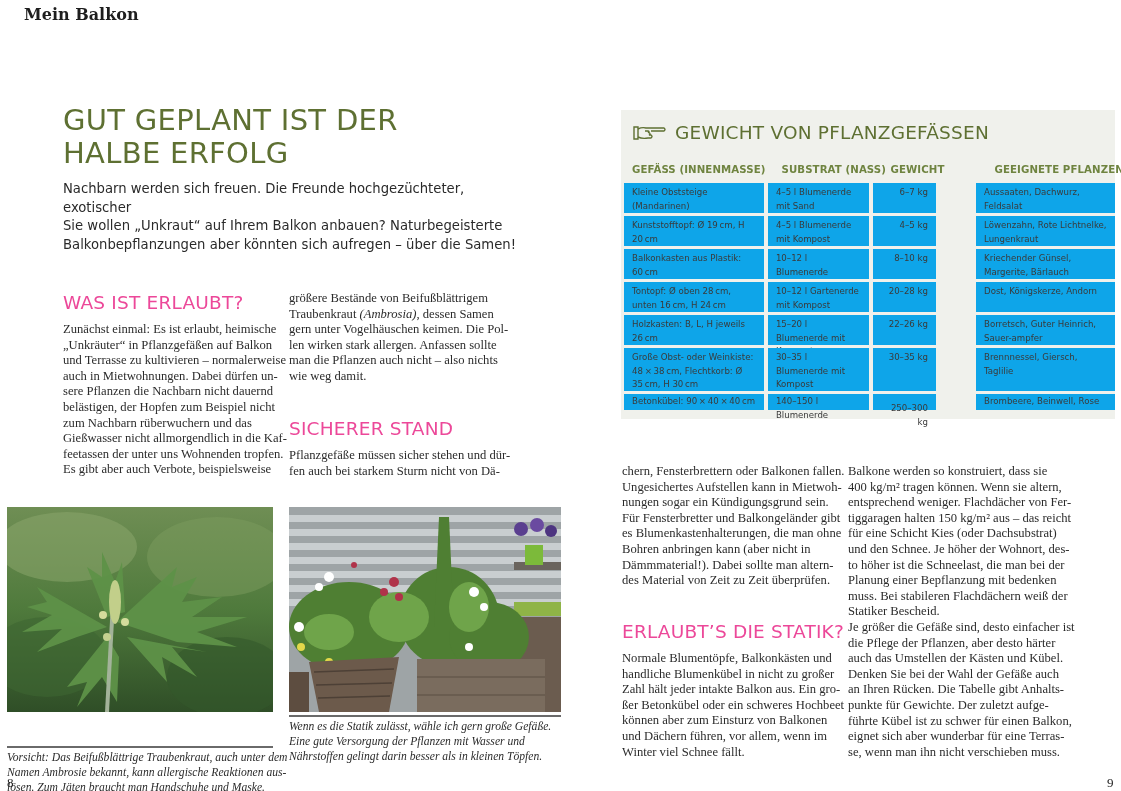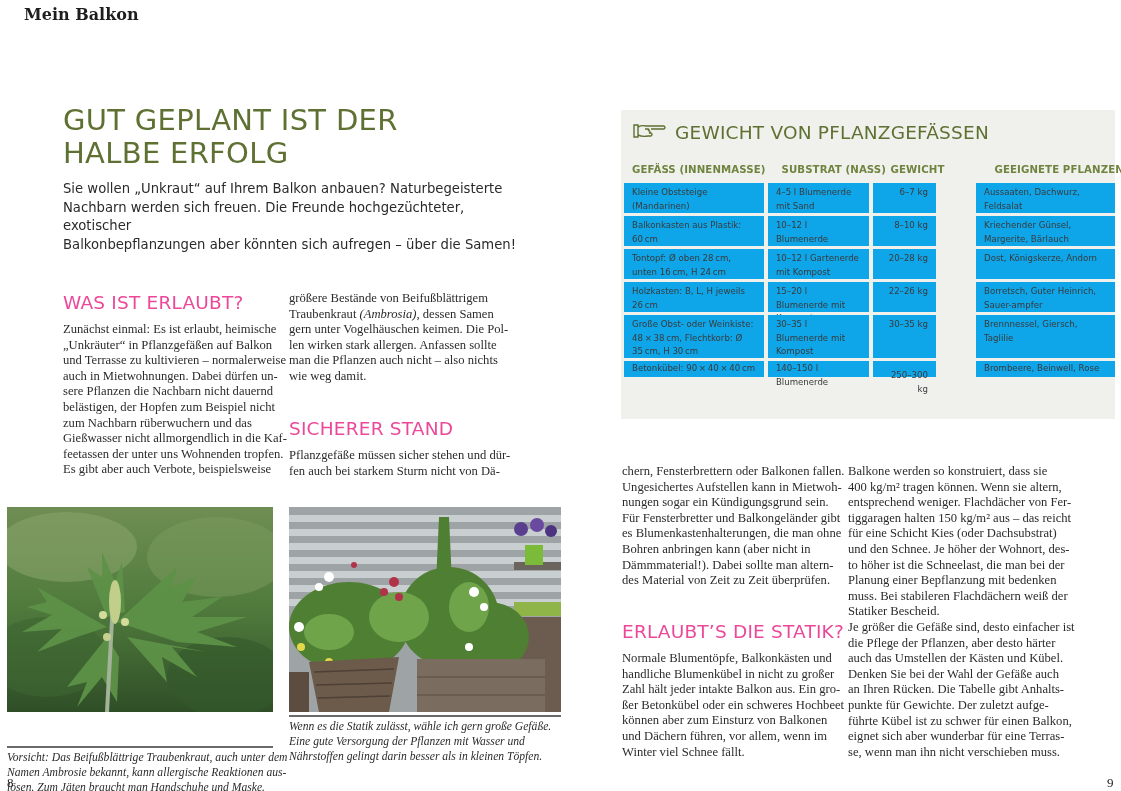--- a/index.html
+++ b/index.html
@@ -18,21 +18,21 @@
   .body-text .line { display: block; white-space: nowrap; }
   .body-text i { font-style: italic; }
 
   .photo { overflow: hidden; }
   .photo svg { display: block; }
   .caption { font-family: "Liberation Serif", serif; font-style: italic; font-size: 11.6px; line-height: 15px; color: #2b2b2b; border-top: 2px solid #6a6a6a; padding-top: 2px; }
   .caption .line { display: block; white-space: nowrap; }
 
   
   .panel { left: 621px; top: 110px; width: 494px; height: 309px; background: #f0f1ec; }
-  .panel-title { left: 12px; top: 12px; display: flex; align-items: flex-start; gap: 8px; }
+  .panel-title { left: 12px; top: 12px; display: flex; align-items: center; gap: 8px; }
   .panel-title .hand { width: 34px; height: 18px; }
   .panel-title .t { font-family: "DejaVu Sans", sans-serif; font-size: 18.5px; color: #5e7032; letter-spacing: 0.2px; white-space: nowrap; }
   .tbl { left: 0; top: 48px; width: 494px; }
   .thead { display: flex; height: 22px; align-items: center; }
   .th { font-family: "DejaVu Sans", sans-serif; font-weight: bold; font-size: 10.2px; color: #6f8440; letter-spacing: 0.1px; white-space: nowrap; }
   .trow { display: flex; margin-top: 3px; }
   .td { background: #0ea5e9; font-family: "DejaVu Sans", sans-serif; font-size: 8.6px; line-height: 13.6px; color: #3a3a3a; padding: 3px 8px 2px 8px; margin-right: 4px; }
   .td:last-child { margin-right: 0; }
   .c1 { width: 152px; margin-left: 3px; }
   .c2 { width: 109px; }
@@ -45,22 +45,22 @@
 <body>
 
 <div class="abs running-head">Mein Balkon</div>
 
 <div class="abs main-title">
   <div>GUT GEPLANT IST DER</div>
   <div>HALBE ERFOLG</div>
 </div>
 
 <div class="abs lead">
+  <div>Nachbarn werden sich freuen. Die Freunde hochgezüchteter, exotischer</div>
   <div>Sie wollen „Unkraut“ auf Ihrem Balkon anbauen? Naturbegeisterte</div>
-  <div>Nachbarn werden sich freuen. Die Freunde hochgezüchteter, exotischer</div>
   <div>Balkonbepflanzungen aber könnten sich aufregen – über die Samen!</div>
 </div>
 
 <div class="abs h2" style="left:63px; top:292px;">WAS IST ERLAUBT?</div>
 <div class="abs body-text" style="left:63px; top:322px; width:215px;">
   <span class="line">Zunächst einmal: Es ist erlaubt, heimische</span>
   <span class="line">„Unkräuter“ in Pflanzgefäßen auf Balkon</span>
   <span class="line">und Terrasse zu kultivieren – normalerweise</span>
   <span class="line">auch in Mietwohnungen. Dabei dürfen un-</span>
   <span class="line">sere Pflanzen die Nachbarn nicht dauernd</span>
@@ -210,20 +210,26 @@
       <div class="th c4">GEEIGNETE PFLANZEN</div>
     </div>
 
     <div class="trow">
       <div class="td c1" style="height:30px">Kleine Obststeige (Mandarinen)</div>
       <div class="td c2" style="height:30px">4–5 l Blumenerde mit Sand</div>
       <div class="td c3" style="height:30px">6–7 kg</div>
       <div class="td c4" style="height:30px">Aussaaten, Dachwurz, Feldsalat</div>
     </div>
     <div class="trow">
+      <div class="td c1" style="height:30px">Kunststofftopf: Ø 19 cm, H 20 cm</div>
+      <div class="td c2" style="height:30px">4–5 l Blumenerde mit Kompost</div>
+      <div class="td c3" style="height:30px">4–5 kg</div>
+      <div class="td c4" style="height:30px">Löwenzahn, Rote Lichtnelke, Lungenkraut</div>
+    </div>
+    <div class="trow">
       <div class="td c1" style="height:30px">Balkonkasten aus Plastik: 60 cm</div>
       <div class="td c2" style="height:30px">10–12 l Blumenerde</div>
       <div class="td c3" style="height:30px">8–10 kg</div>
       <div class="td c4" style="height:30px">Kriechender Günsel, Margerite, Bärlauch</div>
     </div>
     <div class="trow">
       <div class="td c1" style="height:30px">Tontopf: Ø oben 28 cm, unten 16 cm, H 24 cm</div>
       <div class="td c2" style="height:30px">10–12 l Gartenerde mit Kompost</div>
       <div class="td c3" style="height:30px">20–28 kg</div>
       <div class="td c4" style="height:30px">Dost, Königskerze, Andorn</div>

